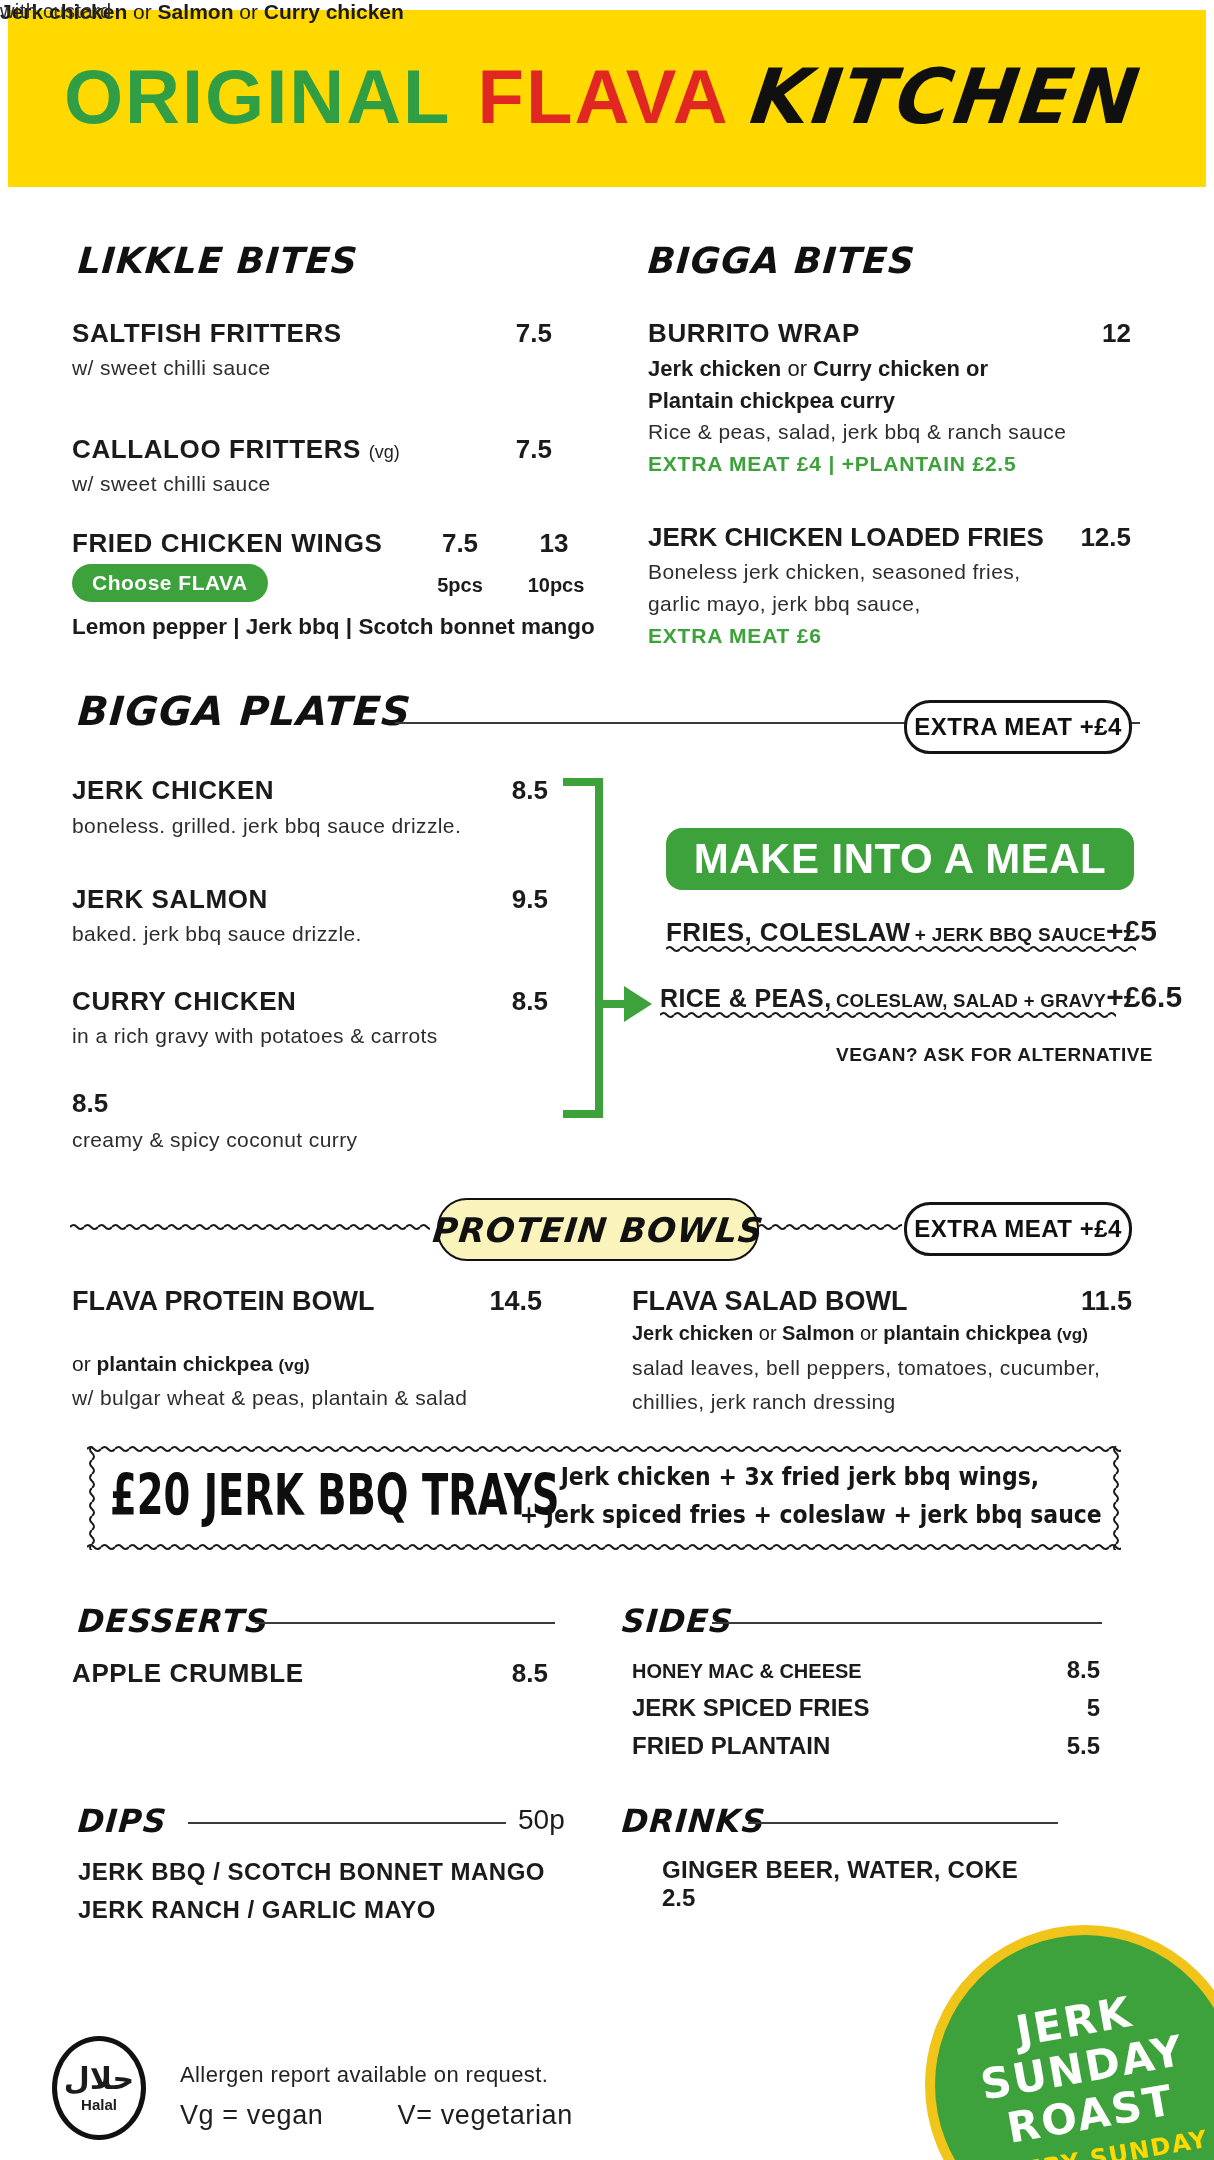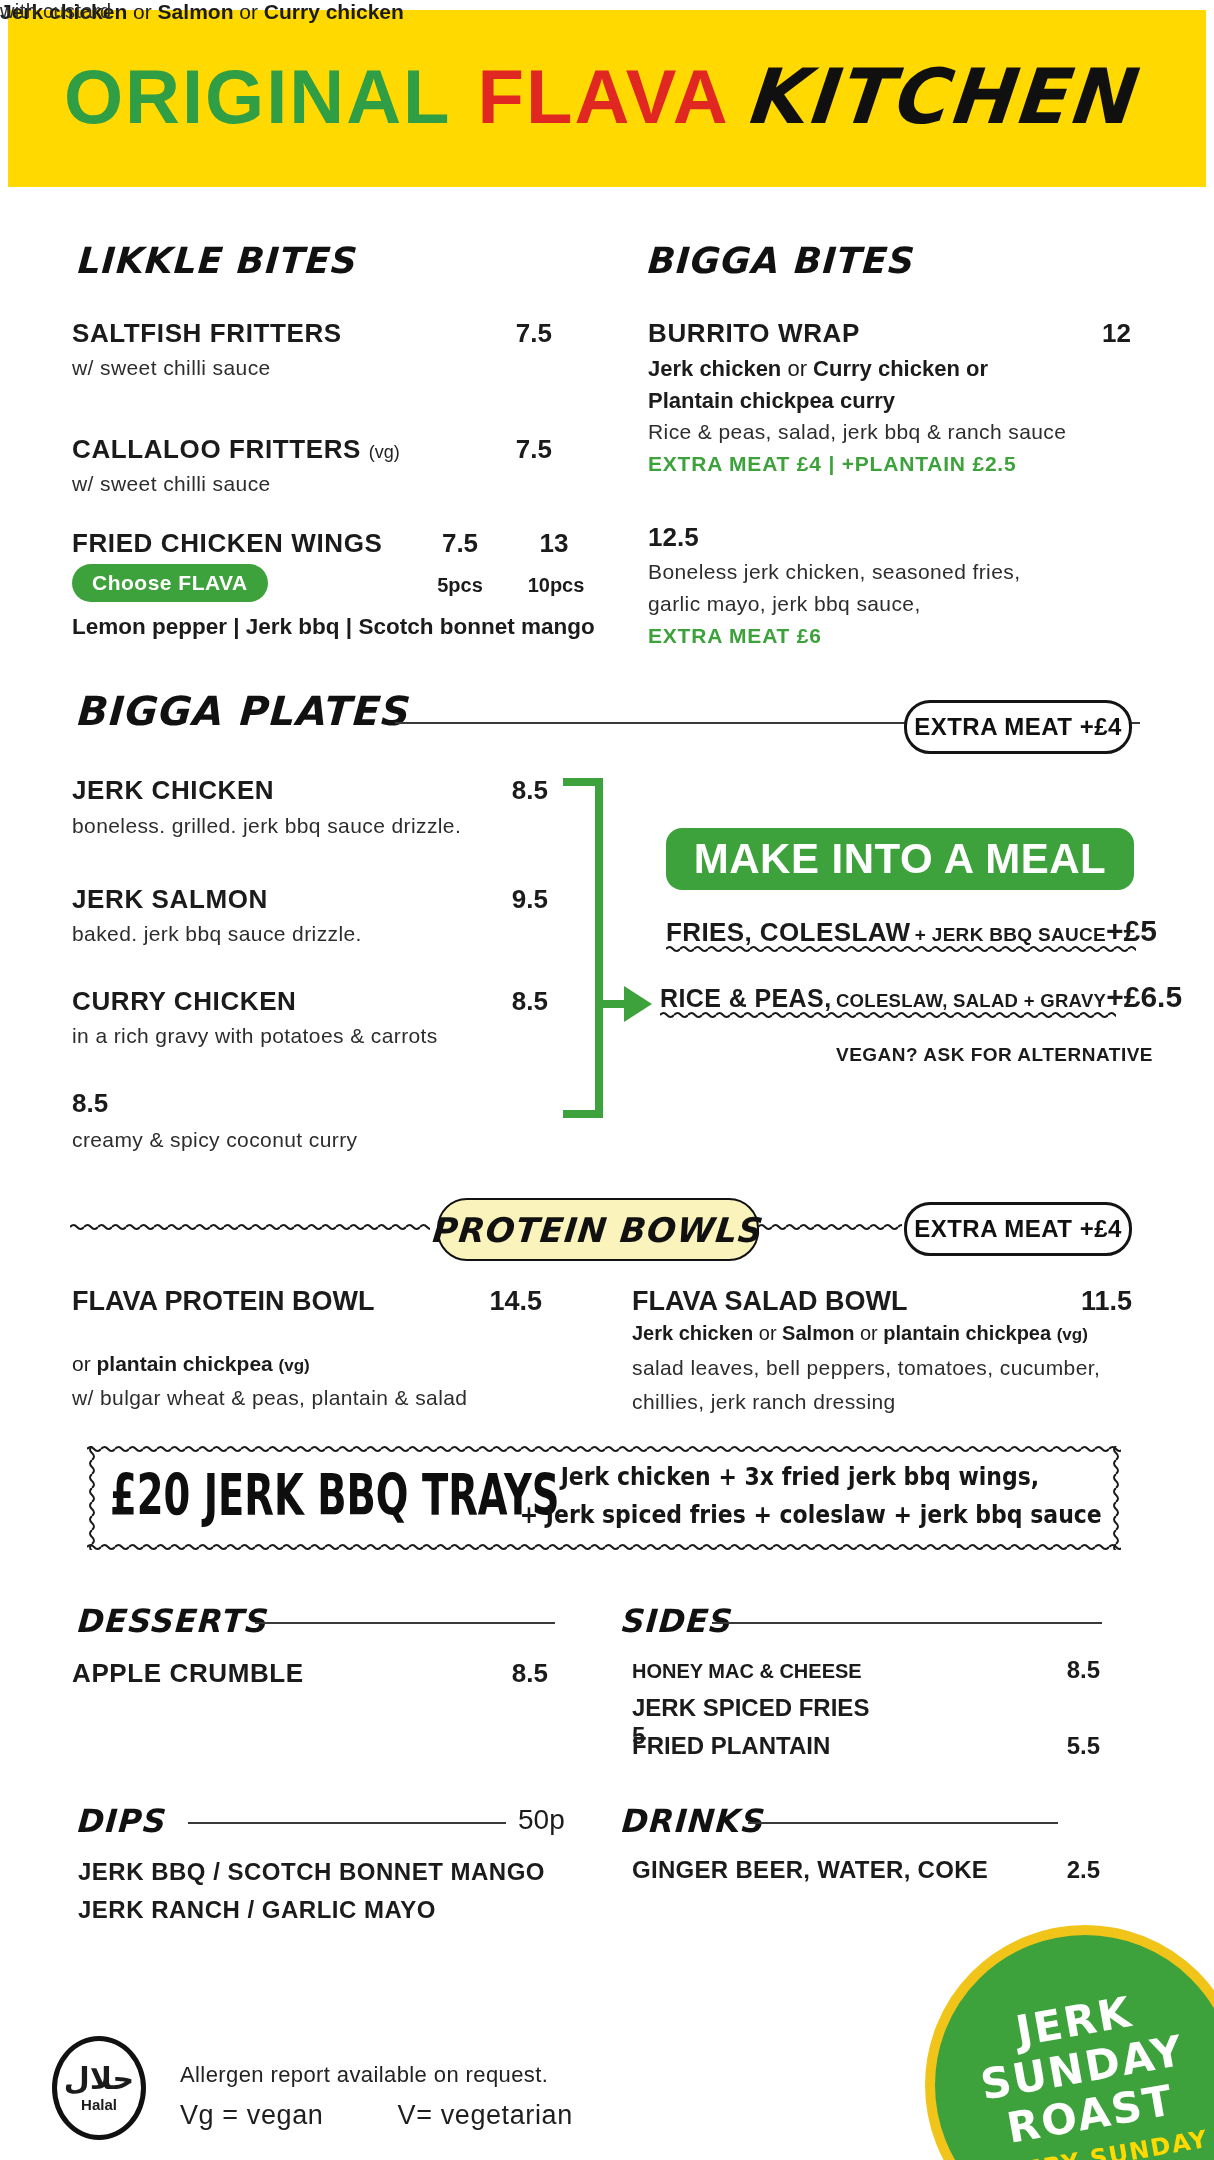--- a/index.html
+++ b/index.html
@@ -105,20 +105,21 @@
   <div class="abs row" style="left:648px;top:318px;width:483px;">
     <span class="nm">BURRITO WRAP</span>
     <span class="pr">12</span>
   </div>
   <div class="abs seg" style="left:648px;top:356px;"><span class="seg-b">Jerk chicken</span><span> or </span><span class="seg-b">Curry chicken or</span></div>
   <div class="abs bds" style="left:648px;top:388px;">Plantain chickpea curry</div>
   <div class="abs ds" style="left:648px;top:420px;">Rice &amp; peas, salad, jerk bbq &amp; ranch sauce</div>
   <div class="abs gnote" style="left:648px;top:452px;">EXTRA MEAT £4  |  +PLANTAIN £2.5</div>
 
   <div class="abs row" style="left:648px;top:522px;width:483px;">
+    <span class="nm" style="letter-spacing:0;">JERK CHICKEN LOADED FRIES</span>
     <span class="pr">12.5</span>
   </div>
   <div class="abs ds" style="left:648px;top:560px;">Boneless jerk chicken, seasoned fries,</div>
   <div class="abs ds" style="left:648px;top:592px;">garlic mayo, jerk bbq sauce,</div>
   <div class="abs gnote" style="left:648px;top:624px;">EXTRA MEAT £6</div>
 
   <div class="abs head" style="left:78px;top:688px;font-size:40px;">BIGGA PLATES</div>
   <div class="abs rule" style="left:395px;top:722px;width:745px;height:2px;"></div>
   <div class="abs pill" style="left:904px;top:700px;width:222px;height:48px;">
     <span>EXTRA MEAT +£4</span>
@@ -232,38 +233,38 @@
     <span class="pr">8.5</span>
   </div>
   <div class="abs ds" style="font-size:20px;" style2="">with custard</div>
 
   <div class="abs head" style="left:622px;top:1602px;font-size:32px;">SIDES</div>
   <div class="abs rule" style="left:712px;top:1622px;width:390px;height:1.6px;"></div>
   <div class="abs row" style="left:632px;top:1656px;width:468px;">
     <span class="nm" style="font-size:20px;letter-spacing:0;">HONEY MAC &amp; CHEESE</span>
     <span class="pr" style="font-size:24px;">8.5</span>
   </div>
-  <div class="abs row" style="left:632px;top:1694px;width:468px;flex-direction:column;">
+  <div class="abs row" style="left:632px;top:1694px;width:468px;">
     <span class="nm" style="font-size:24px;letter-spacing:0;">JERK SPICED FRIES</span>
     <span class="pr" style="font-size:24px;">5</span>
   </div>
   <div class="abs row" style="left:632px;top:1732px;width:468px;">
     <span class="nm" style="font-size:24px;letter-spacing:0;">FRIED PLANTAIN</span>
     <span class="pr" style="font-size:24px;">5.5</span>
   </div>
 
   <div class="abs head" style="left:78px;top:1802px;font-size:32px;">DIPS</div>
   <div class="abs rule" style="left:188px;top:1822px;width:318px;height:1.6px;"></div>
   <div class="abs pr" style="left:518px;top:1804px;font-size:28px;font-weight:normal;">50p</div>
   <div class="abs" style="left:78px;top:1858px;font-size:24px;letter-spacing:.5px;font-weight:bold;font-weight:600;white-space:nowrap;">JERK BBQ /  SCOTCH BONNET MANGO</div>
   <div class="abs" style="left:78px;top:1896px;font-size:24px;letter-spacing:.5px;font-weight:600;white-space:nowrap;">JERK RANCH   /  GARLIC MAYO</div>
 
   <div class="abs head" style="left:622px;top:1802px;font-size:32px;">DRINKS</div>
   <div class="abs rule" style="left:748px;top:1822px;width:310px;height:1.6px;"></div>
-  <div class="abs row" style="left:632px;top:1856px;width:468px;">
+  <div class="abs row" style="left:662px;top:1856px;width:468px;flex-direction:column;">
     <span class="nm" style="font-size:24px;letter-spacing:.3px;">GINGER BEER, WATER, COKE</span>
     <span class="pr" style="font-size:24px;">2.5</span>
   </div>
 
   <div class="abs halal" style="left:52px;top:2036px;width:84px;height:94px;">
     <span style="font-family:'DejaVu Sans',sans-serif;font-size:30px;line-height:1;font-weight:bold;">حلال</span>
     <span style="font-size:15px;font-weight:bold;margin-top:2px;">Halal</span>
   </div>
   <div class="abs" style="left:180px;top:2062px;font-size:22px;letter-spacing:.4px;color:#222;white-space:nowrap;">Allergen report available on request.</div>
   <div class="abs" style="left:180px;top:2100px;font-size:27px;letter-spacing:.6px;color:#1e1e1e;white-space:nowrap;">

